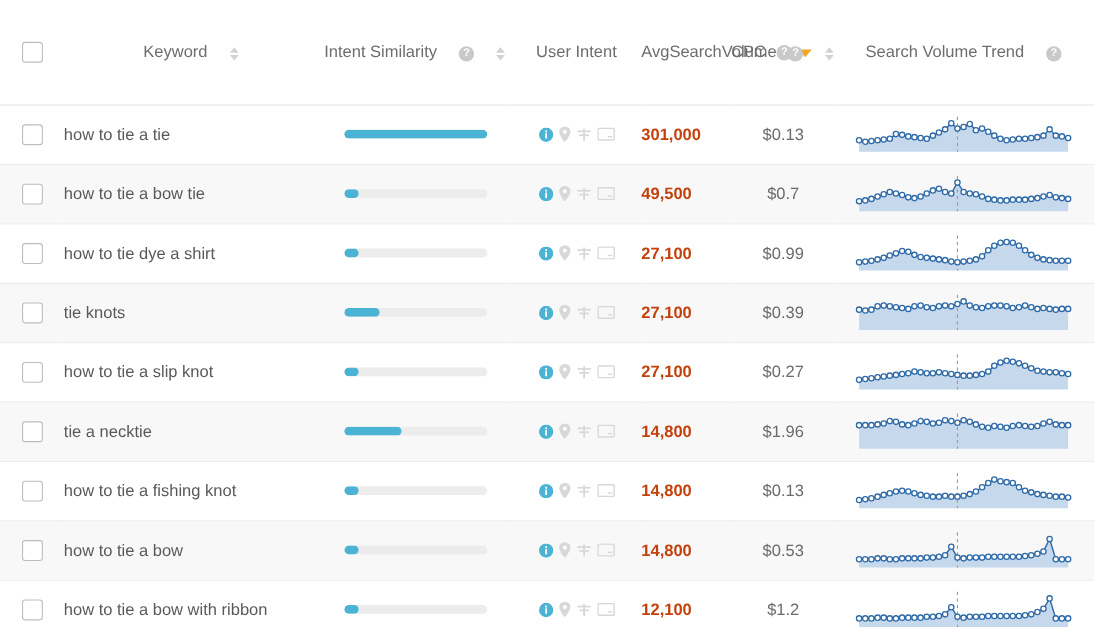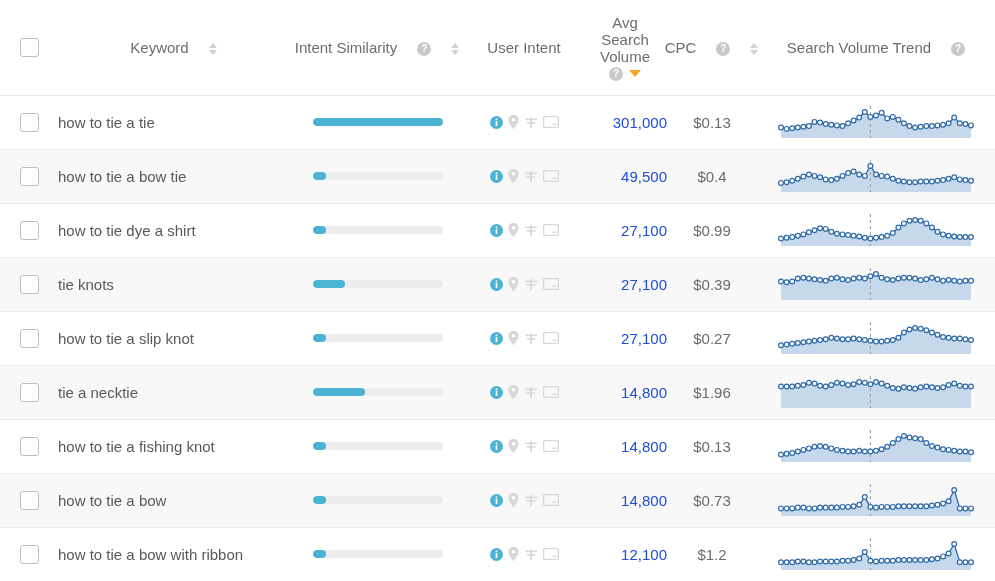--- a/index.html
+++ b/index.html
@@ -10,21 +10,21 @@
   }
   .table{width:995px;border-collapse:collapse;table-layout:fixed;}
   
   .thead-row{height:95px;background:#fff;}
   .thead-row th{
     border-bottom:1px solid #e6e6e6;
     font-weight:400;font-size:15px;color:#6d6d6d;
     vertical-align:middle;padding:0;
   }
   .th-inner{display:flex;align-items:flex-end;justify-content:center;gap:20px;}
-  .th-stack{display:flex;flex-direction:column;align-items:center;line-height:17px;}
+  .th-stack{display:flex;align-items:center;line-height:17px;}
   .th-stack .sub{display:flex;align-items:center;justify-content:center;gap:6px;margin-top:2px;}
   .help{
     display:inline-block;width:14px;height:14px;border-radius:50%;
     background:#c9c9c9;color:#fff;font-size:10px;line-height:14px;
     text-align:center;font-weight:700;flex:0 0 auto;
   }
   .sortx{display:inline-block;width:9px;height:14px;position:relative;flex:0 0 auto;}
   .sortx::before,.sortx::after{
     content:"";position:absolute;left:0;border-left:4.5px solid transparent;border-right:4.5px solid transparent;
   }
@@ -47,21 +47,21 @@
   .kw{font-size:15px;color:#595959;padding-left:14px;white-space:nowrap;}
   
   .bar-track{
     width:130px;height:8px;border-radius:4px;background:#ececec;margin:0 auto;overflow:hidden;
   }
   .bar-fill{height:100%;border-radius:4px;background:#4bb3d4;}
   
   .intents{display:flex;align-items:center;justify-content:center;gap:5px;}
   .intents svg{display:block;}
   
-  .num{font-size:15px;color:#1d4ed8;text-align:right;padding-right:8px;white-space:nowrap;}
+  .num{font-size:15px;color:#c2410c;padding-right:8px;white-space:nowrap;font-weight:bold;}
   .cpc{font-size:15px;color:#6b6b6b;text-align:center;padding-right:12px;white-space:nowrap;}
   .spark{display:block;margin:0 auto;}
 </style>
 </head>
 <body>
 
 <table class="table">
   <thead>
     <tr class="thead-row">
       <th style="width:58px">
@@ -229,21 +229,21 @@
             </span>
             <span>
               <svg width="16" height="12" viewBox="0 0 16 12">
                 <rect x="0.6" y="0.6" width="14.8" height="10.8" rx="1.3" fill="none" stroke="#d8d8d8" stroke-width="1.4"></rect>
                 <rect x="9.4" y="7.6" width="4.2" height="1.2" fill="#d8d8d8"></rect>
               </svg>
             </span>
           </div>
         </td>
      <td class="num"><span>49,500</span></td>
-     <td class="cpc"><span>$0.4</span></td>
+     <td class="cpc"><span>$0.7</span></td>
      <td><span><svg class="spark" width="200" height="40" viewBox="0 0 200 40">
     <path d="M 5 36 L 5.0 26.9 L 10.6 26.2 L 16.2 24.8 L 21.8 22.7 L 27.4 20.6 L 32.9 18.5 L 38.5 19.9 L 44.1 21.3 L 49.7 23.4 L 55.3 24.1 L 60.9 22.7 L 66.5 19.9 L 72.1 17.1 L 77.6 15.6 L 83.2 18.5 L 88.8 19.9 L 94.4 10.0 L 100.0 18.5 L 105.6 19.9 L 111.2 20.6 L 116.8 22.7 L 122.4 24.8 L 127.9 25.5 L 133.5 26.2 L 139.1 26.2 L 144.7 25.5 L 150.3 25.5 L 155.9 25.5 L 161.5 24.8 L 167.1 24.1 L 172.6 22.7 L 178.2 21.3 L 183.8 23.4 L 189.4 24.1 L 195.0 24.8 L 195.0 36 Z" fill="#c6d8ec"></path>
     <path d="M 5.0 26.9 L 10.6 26.2 L 16.2 24.8 L 21.8 22.7 L 27.4 20.6 L 32.9 18.5 L 38.5 19.9 L 44.1 21.3 L 49.7 23.4 L 55.3 24.1 L 60.9 22.7 L 66.5 19.9 L 72.1 17.1 L 77.6 15.6 L 83.2 18.5 L 88.8 19.9 L 94.4 10.0 L 100.0 18.5 L 105.6 19.9 L 111.2 20.6 L 116.8 22.7 L 122.4 24.8 L 127.9 25.5 L 133.5 26.2 L 139.1 26.2 L 144.7 25.5 L 150.3 25.5 L 155.9 25.5 L 161.5 24.8 L 167.1 24.1 L 172.6 22.7 L 178.2 21.3 L 183.8 23.4 L 189.4 24.1 L 195.0 24.8 " fill="none" stroke="#2e6aa8" stroke-width="1.3"></path>
     <line x1="94.4" y1="4" x2="94.4" y2="36" stroke="#9a9a9a" stroke-width="1" stroke-dasharray="3,3"></line>
     <circle cx="5.0" cy="26.9" r="2.4" fill="#fff" stroke="#2e6aa8" stroke-width="1.2"></circle>
               <circle cx="10.6" cy="26.2" r="2.4" fill="#fff" stroke="#2e6aa8" stroke-width="1.2"></circle>
               <circle cx="16.2" cy="24.8" r="2.4" fill="#fff" stroke="#2e6aa8" stroke-width="1.2"></circle>
               <circle cx="21.8" cy="22.7" r="2.4" fill="#fff" stroke="#2e6aa8" stroke-width="1.2"></circle>
               <circle cx="27.4" cy="20.6" r="2.4" fill="#fff" stroke="#2e6aa8" stroke-width="1.2"></circle>
               <circle cx="32.9" cy="18.5" r="2.4" fill="#fff" stroke="#2e6aa8" stroke-width="1.2"></circle>
@@ -727,21 +727,21 @@
             </span>
             <span>
               <svg width="16" height="12" viewBox="0 0 16 12">
                 <rect x="0.6" y="0.6" width="14.8" height="10.8" rx="1.3" fill="none" stroke="#d8d8d8" stroke-width="1.4"></rect>
                 <rect x="9.4" y="7.6" width="4.2" height="1.2" fill="#d8d8d8"></rect>
               </svg>
             </span>
           </div>
         </td>
      <td class="num"><span>14,800</span></td>
-     <td class="cpc"><span>$0.73</span></td>
+     <td class="cpc"><span>$0.53</span></td>
      <td><span><svg class="spark" width="200" height="40" viewBox="0 0 200 40">
     <path d="M 5 36 L 5.0 28.4 L 10.6 28.4 L 16.2 28.4 L 21.8 27.6 L 27.4 27.6 L 32.9 28.4 L 38.5 28.4 L 44.1 27.6 L 49.7 27.6 L 55.3 27.6 L 60.9 27.6 L 66.5 26.9 L 72.1 26.9 L 77.6 26.2 L 83.2 24.8 L 88.8 17.1 L 94.4 26.9 L 100.0 27.6 L 105.6 26.9 L 111.2 26.9 L 116.8 26.9 L 122.4 26.2 L 127.9 26.2 L 133.5 26.2 L 139.1 26.2 L 144.7 26.2 L 150.3 26.2 L 155.9 25.5 L 161.5 24.8 L 167.1 23.4 L 172.6 21.3 L 178.2 10.0 L 183.8 28.4 L 189.4 28.4 L 195.0 28.4 L 195.0 36 Z" fill="#c6d8ec"></path>
     <path d="M 5.0 28.4 L 10.6 28.4 L 16.2 28.4 L 21.8 27.6 L 27.4 27.6 L 32.9 28.4 L 38.5 28.4 L 44.1 27.6 L 49.7 27.6 L 55.3 27.6 L 60.9 27.6 L 66.5 26.9 L 72.1 26.9 L 77.6 26.2 L 83.2 24.8 L 88.8 17.1 L 94.4 26.9 L 100.0 27.6 L 105.6 26.9 L 111.2 26.9 L 116.8 26.9 L 122.4 26.2 L 127.9 26.2 L 133.5 26.2 L 139.1 26.2 L 144.7 26.2 L 150.3 26.2 L 155.9 25.5 L 161.5 24.8 L 167.1 23.4 L 172.6 21.3 L 178.2 10.0 L 183.8 28.4 L 189.4 28.4 L 195.0 28.4 " fill="none" stroke="#2e6aa8" stroke-width="1.3"></path>
     <line x1="94.4" y1="4" x2="94.4" y2="36" stroke="#9a9a9a" stroke-width="1" stroke-dasharray="3,3"></line>
     <circle cx="5.0" cy="28.4" r="2.4" fill="#fff" stroke="#2e6aa8" stroke-width="1.2"></circle>
               <circle cx="10.6" cy="28.4" r="2.4" fill="#fff" stroke="#2e6aa8" stroke-width="1.2"></circle>
               <circle cx="16.2" cy="28.4" r="2.4" fill="#fff" stroke="#2e6aa8" stroke-width="1.2"></circle>
               <circle cx="21.8" cy="27.6" r="2.4" fill="#fff" stroke="#2e6aa8" stroke-width="1.2"></circle>
               <circle cx="27.4" cy="27.6" r="2.4" fill="#fff" stroke="#2e6aa8" stroke-width="1.2"></circle>
               <circle cx="32.9" cy="28.4" r="2.4" fill="#fff" stroke="#2e6aa8" stroke-width="1.2"></circle>

